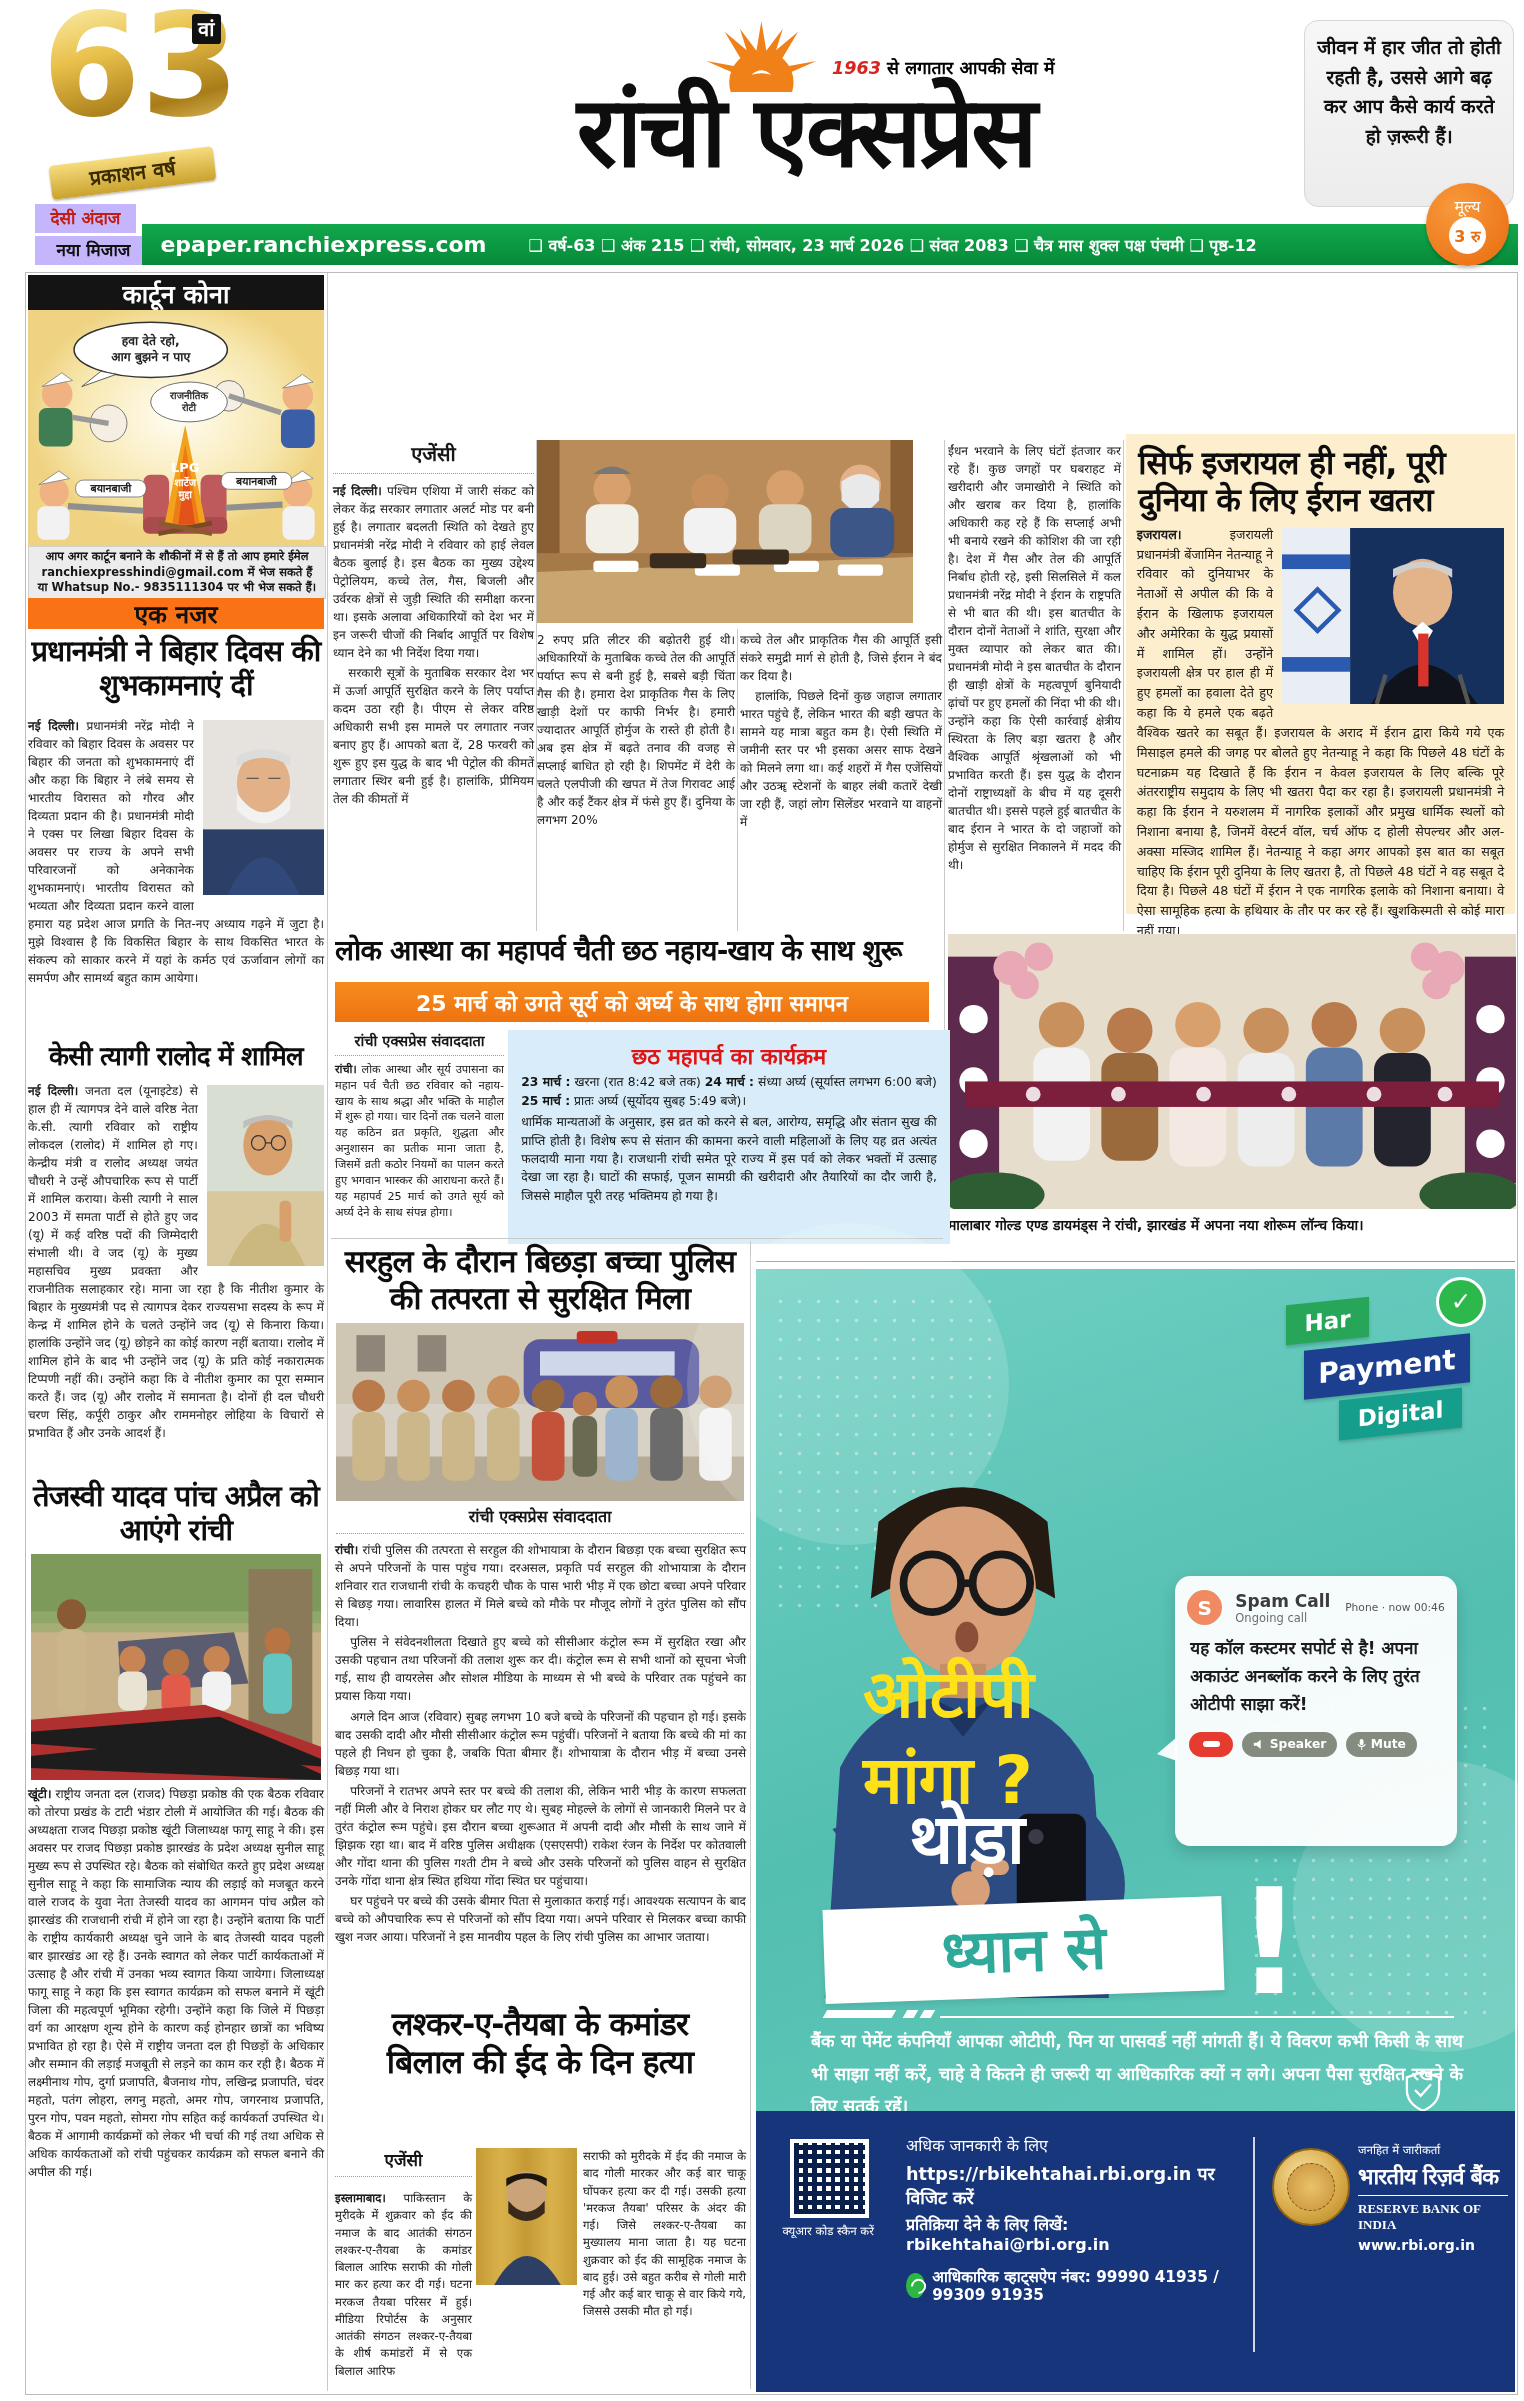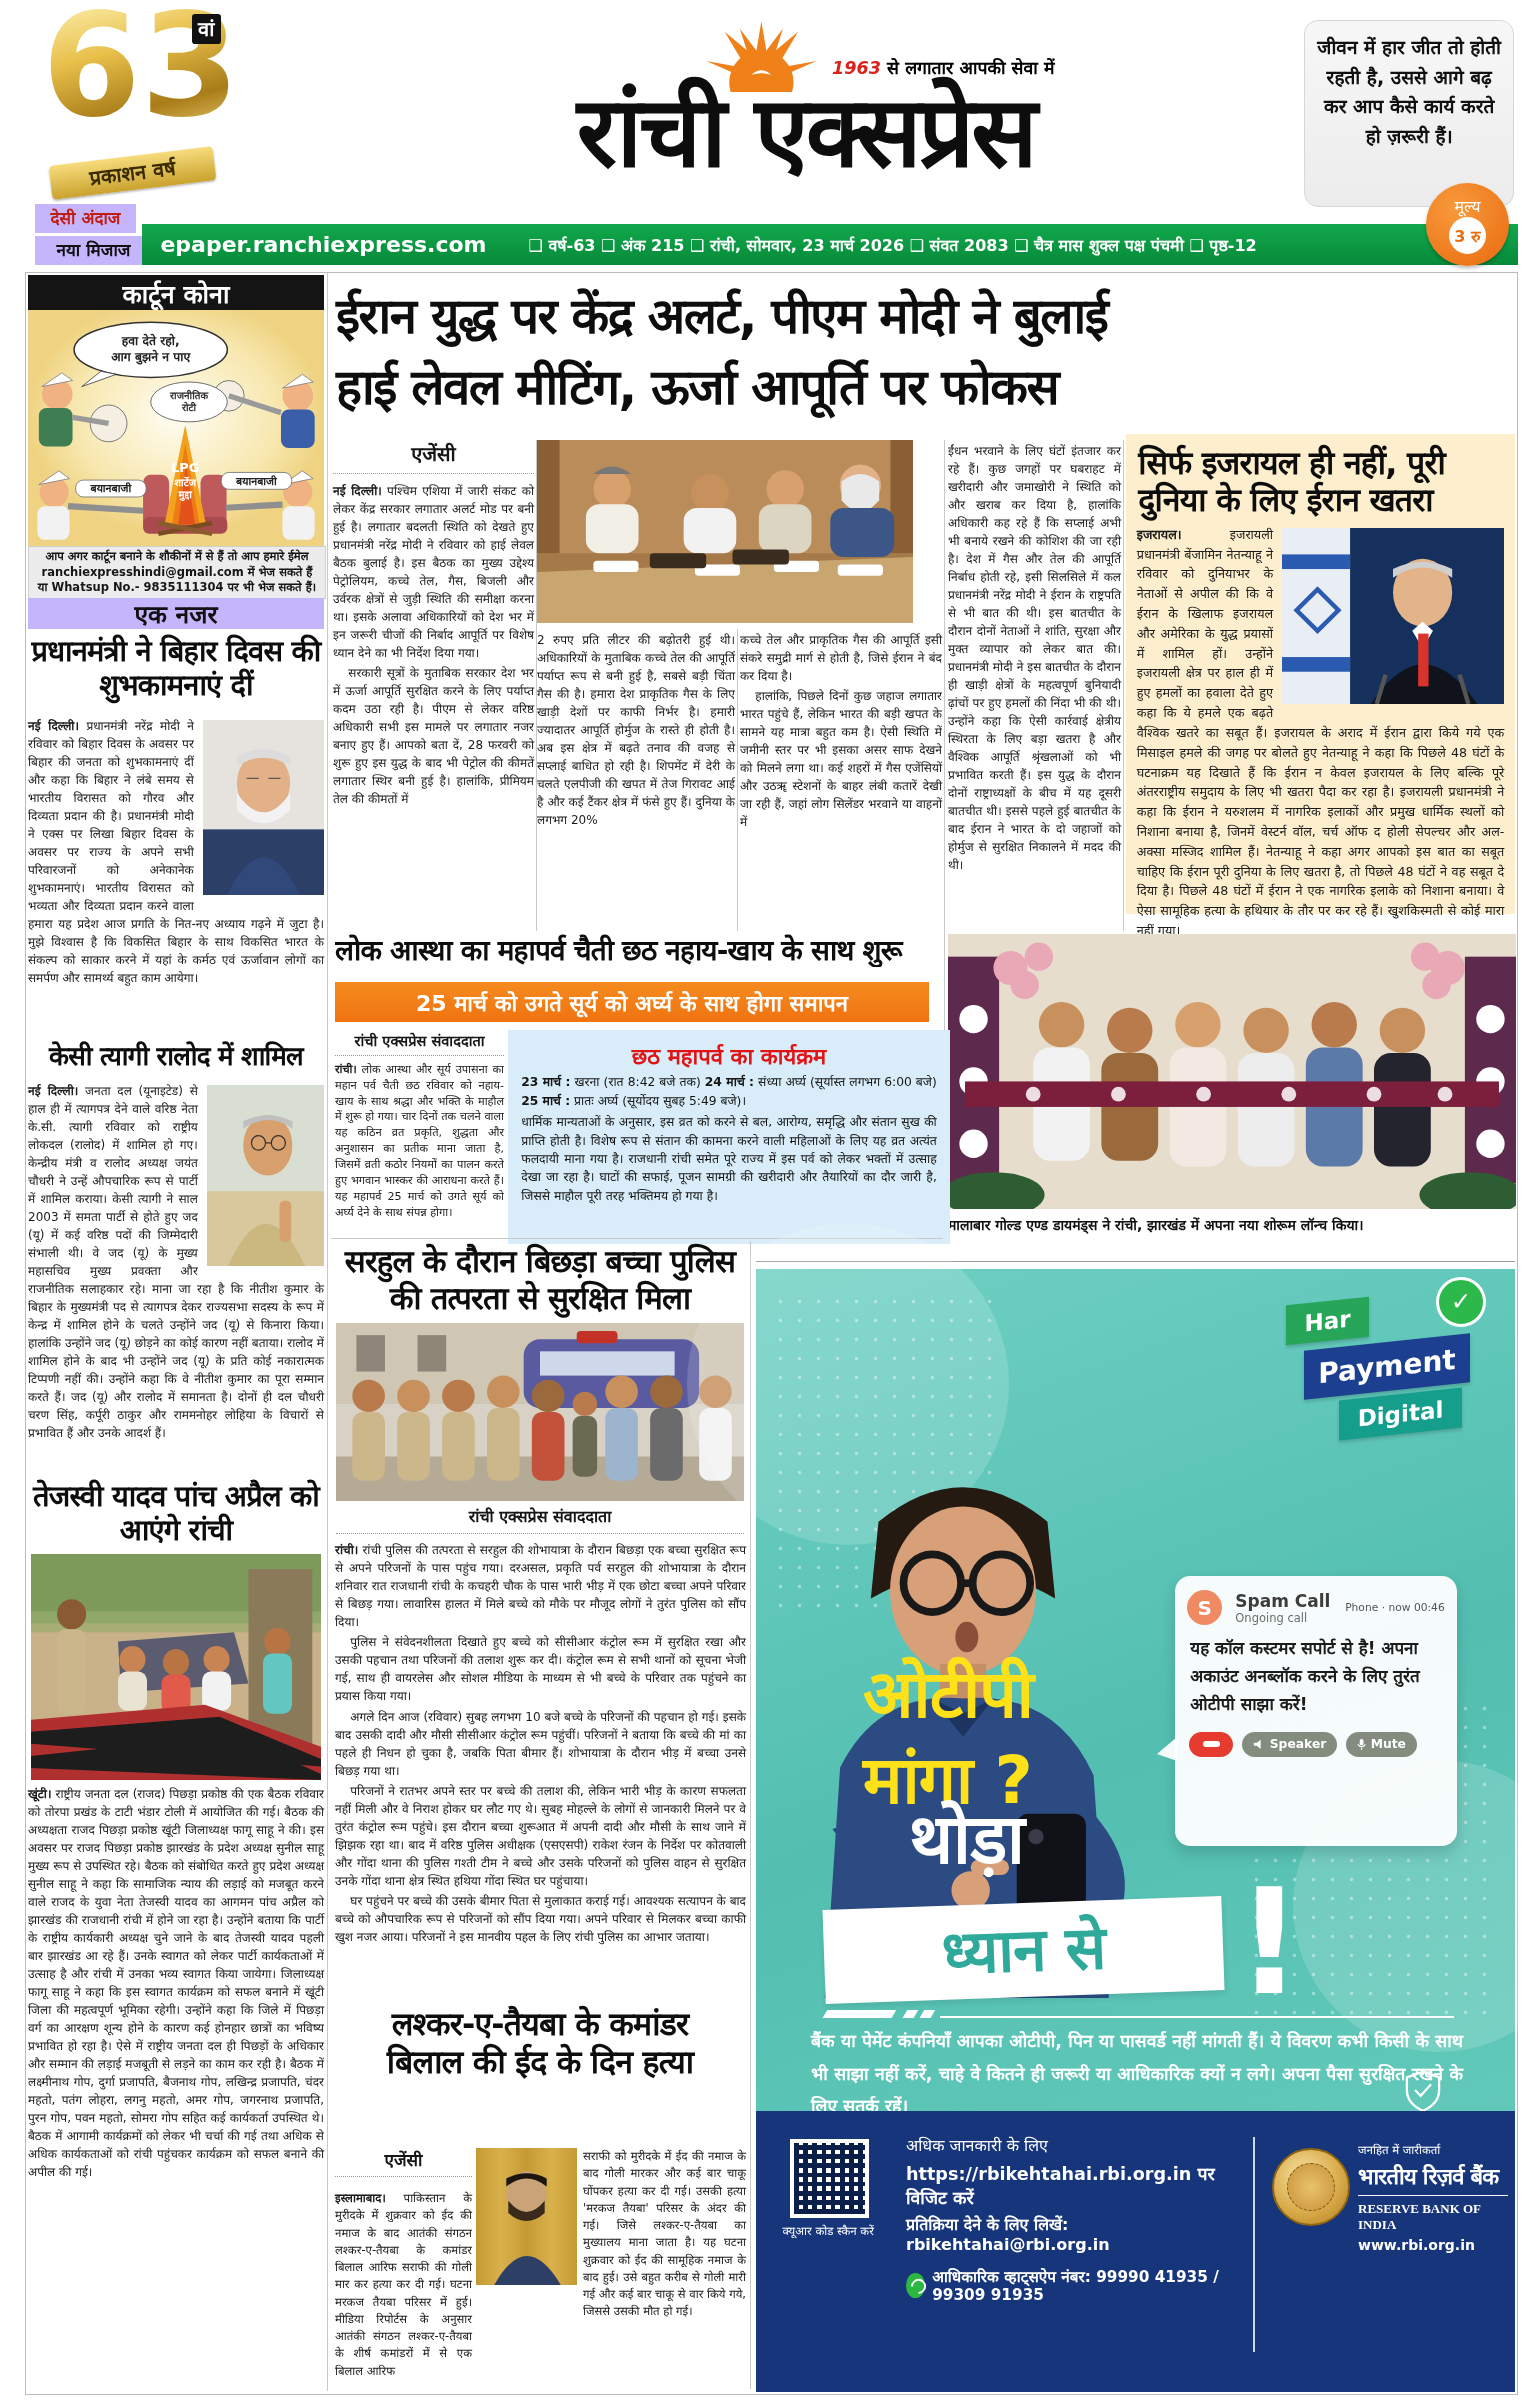--- a/index.html
+++ b/index.html
@@ -172,21 +172,21 @@
       <text x="108" y="238" text-anchor="middle" font-size="14" font-weight="bold" fill="#222">बयानबाजी</text>
       <rect x="252" y="212" width="92" height="22" rx="10" fill="#fff" stroke="#666"></rect>
       <text x="298" y="228" text-anchor="middle" font-size="14" font-weight="bold" fill="#222">बयानबाजी</text>
     </svg>
   </div>
 
   <div class="abs" style="left:28px;top:546px;width:296px;height:51px;background:#ececec;border:0.8px solid #cfcfcf;display:flex;align-items:center;">
     <div style="font-size:11.5px;font-weight:600;text-align:center;padding:0 6.1px;line-height:1.35;">आप अगर कार्टून बनाने के शौकीनों में से हैं तो आप हमारे ईमेल ranchiexpresshindi@gmail.com में भेज सकते हैं या Whatsup No.- 9835111304 पर भी भेज सकते हैं।</div>
   </div>
 
-  <div class="abs" style="left:28px;top:598px;width:296px;height:31px;background:#c4b5fd;display:flex;align-items:center;justify-content:center;font-weight:800;font-size:24.6px;color:#111;">एक नजर</div>
+  <div class="abs" style="left:28px;top:598px;width:296px;height:31px;background:#f97316;display:flex;align-items:center;justify-content:center;font-weight:800;font-size:24.6px;color:#111;">एक नजर</div>
 
   <div class="abs hl center" style="left:28px;top:634px;width:296px;font-size:29px;">प्रधानमंत्री ने बिहार दिवस की शुभकामनाएं दीं</div>
   <div class="abs body-txt" style="left:28px;top:717px;width:296px;height:322px;">
     <div class="ph float-r" style="width:121px;height:175px;">
       <svg viewBox="0 0 100 144" preserveAspectRatio="none">
         <rect width="100" height="144" fill="#e6e3de"></rect>
           <rect y="90" width="100" height="54" fill="#2c3f66"></rect>
         <path d="M20 144 Q50 82 80 144 Z" fill="#31487a"></path>
         <ellipse cx="50" cy="52" rx="22" ry="26" fill="#e2b187"></ellipse>
         <path d="M28 60 Q50 92 72 60 L72 74 Q50 96 28 74 Z" fill="#f2f2f2"></path>
@@ -242,24 +242,20 @@
         <path d="M0 134 L140 120 L200 146 L200 150 L0 142 Z" fill="#1d1d1d"></path>
       </g>
     </svg>
   </div>
   <div class="abs body-txt" style="left:28px;top:1785px;width:296px;height:574px;">
     <p class="np"><b class="lead">खूंटी।</b> <span>राष्ट्रीय जनता दल (राजद) पिछड़ा प्रकोष्ठ की एक बैठक रविवार को तोरपा प्रखंड के टाटी भंडार टोली में आयोजित की गई। बैठक की अध्यक्षता राजद पिछड़ा प्रकोष्ठ खूंटी जिलाध्यक्ष फागू साहू ने की। इस अवसर पर राजद पिछड़ा प्रकोष्ठ झारखंड के प्रदेश अध्यक्ष सुनील साहू मुख्य रूप से उपस्थित रहे। बैठक को संबोधित करते हुए प्रदेश अध्यक्ष सुनील साहू ने कहा कि सामाजिक न्याय की लड़ाई को मजबूत करने वाले राजद के युवा नेता तेजस्वी यादव का आगमन पांच अप्रैल को झारखंड की राजधानी रांची में होने जा रहा है। उन्होंने बताया कि पार्टी के राष्ट्रीय कार्यकारी अध्यक्ष चुने जाने के बाद तेजस्वी यादव पहली बार झारखंड आ रहे हैं। उनके स्वागत को लेकर पार्टी कार्यकताओं में उत्साह है और रांची में उनका भव्य स्वागत किया जायेगा। जिलाध्यक्ष फागू साहू ने कहा कि इस स्वागत कार्यक्रम को सफल बनाने में खूंटी जिला की महत्वपूर्ण भूमिका रहेगी। उन्होंने कहा कि जिले में पिछड़ा वर्ग का आरक्षण शून्य होने के कारण कई होनहार छात्रों का भविष्य प्रभावित हो रहा है। ऐसे में राष्ट्रीय जनता दल ही पिछड़ों के अधिकार और सम्मान की लड़ाई मजबूती से लड़ने का काम कर रही है। बैठक में लक्ष्मीनाथ गोप, दुर्गा प्रजापति, बैजनाथ गोप, लखिन्द्र प्रजापति, चंदर महतो, पतंग लोहरा, लगनु महतो, अमर गोप, जगरनाथ प्रजापति, पुरन गोप, पवन महतो, सोमरा गोप सहित कई कार्यकर्ता उपस्थित थे। बैठक में आगामी कार्यक्रमों को लेकर भी चर्चा की गई तथा अधिक से अधिक कार्यकताओं को रांची पहुंचकर कार्यक्रम को सफल बनाने की अपील की गई।</span></p>
   </div>
 
   <div class="abs vline" style="left:327px;top:273px;height:2118px;"></div>
 
-  <div class="abs hl" style="left:336px;top:281px;width:1182px;font-size:49px;line-height:1.45;letter-spacing:-1.5px;">
-    <div>ईरान युद्ध पर केंद्र अलर्ट, पीएम मोदी ने बुलाई</div>
-    <div>हाई लेवल मीटिंग, ऊर्जा आपूर्ति पर फोकस</div>
-  </div>
 
   <div class="abs" style="left:333px;top:440px;width:201px;height:491px;">
     <div class="byline" style="font-size:20px;">एजेंसी</div>
     <div class="dotrule" style="margin:6.1px 0 7.7px;"></div>
     <div class="body-txt">
       <p class="np"><b class="lead">नई दिल्ली।</b> <span>पश्चिम एशिया में जारी संकट को लेकर केंद्र सरकार लगातार अलर्ट मोड पर बनी हुई है। लगातार बदलती स्थिति को देखते हुए प्रधानमंत्री नरेंद्र मोदी ने रविवार को हाई लेवल बैठक बुलाई है। इस बैठक का मुख्य उद्देश्य पेट्रोलियम, कच्चे तेल, गैस, बिजली और उर्वरक क्षेत्रों से जुड़ी स्थिति की समीक्षा करना था। इसके अलावा अधिकारियों को देश भर में इन जरूरी चीजों की निर्बाद आपूर्ति पर विशेष ध्यान देने का भी निर्देश दिया गया।</span></p>
       <p><span>सरकारी सूत्रों के मुताबिक सरकार देश भर में ऊर्जा आपूर्ति सुरक्षित करने के लिए पर्याप्त कदम उठा रही है। पीएम से लेकर वरिष्ठ अधिकारी सभी इस मामले पर लगातार नजर बनाए हुए हैं। आपको बता दें, 28 फरवरी को शुरू हुए इस युद्ध के बाद भी पेट्रोल की कीमतें लगातार स्थिर बनी हुई है। हालांकि, प्रीमियम तेल की कीमतों में</span></p>
     </div>
   </div>
 

